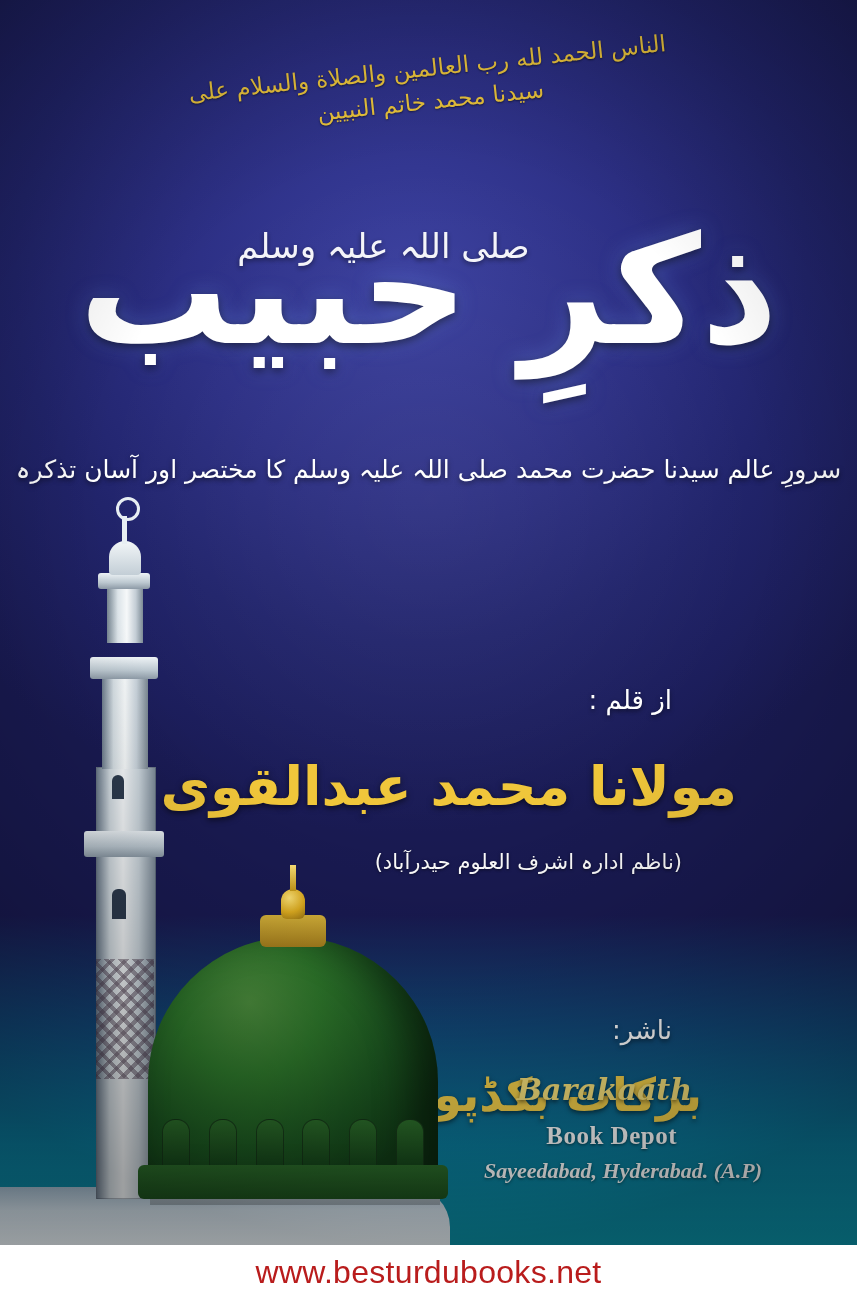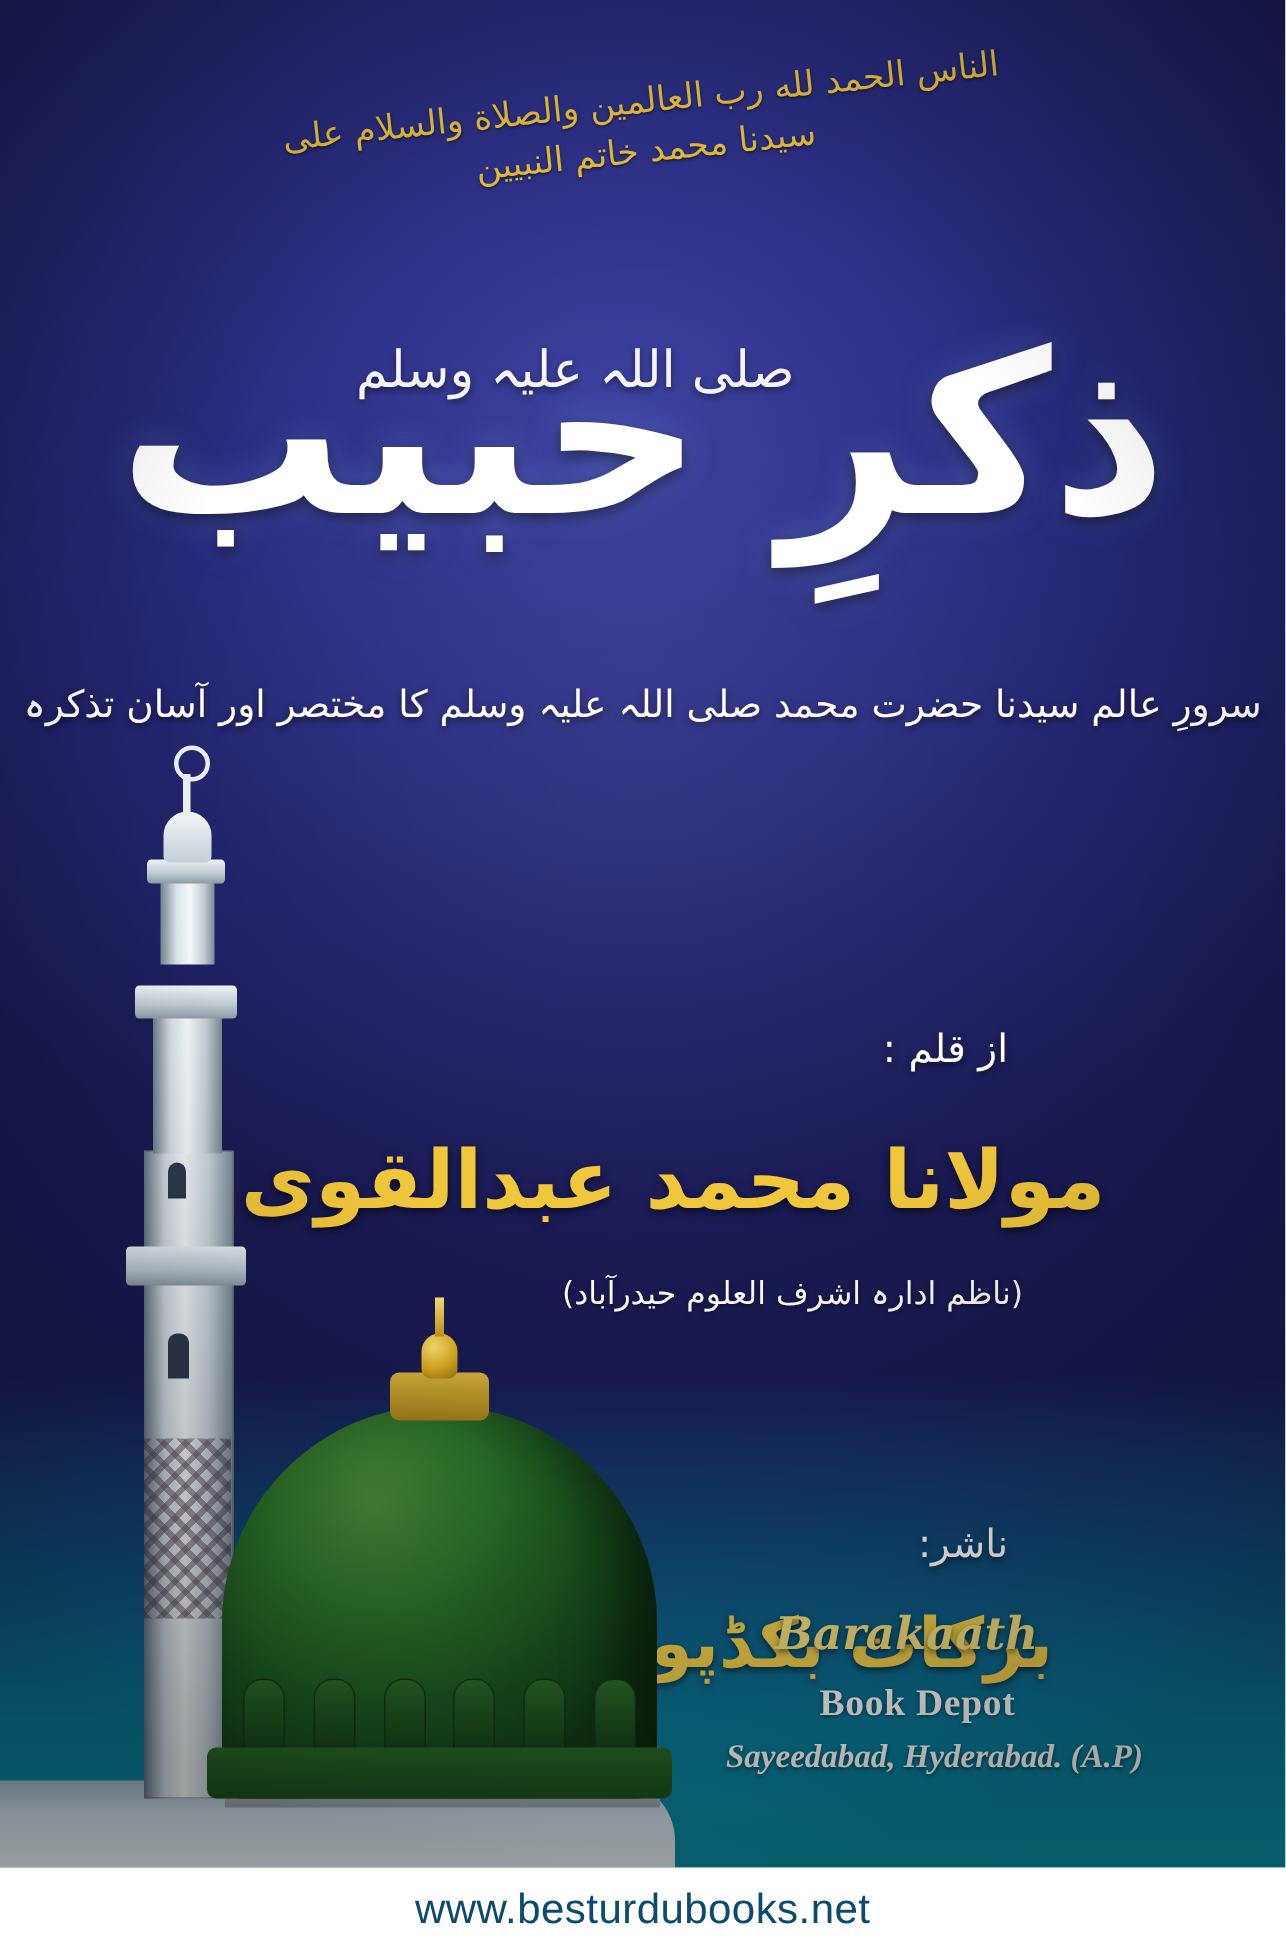--- a/index.html
+++ b/index.html
@@ -409,23 +409,23 @@
     left: 0;
     bottom: 0;
     width: 857px;
     height: 55px;
     background: #ffffff;
     display: flex;
     align-items: center;
     justify-content: center;
   }
   .footer-link {
-    color: #0c4a6e;
+    color: #b91c1c;
     font-family: "Liberation Sans", sans-serif;
-    font-size: 28px;
+    font-size: 32px;
     text-decoration: none;
     letter-spacing: 0.3px;
   }
 </style>
 </head>
 <body>
 
 <div class="page">
 
   <div class="cover">

